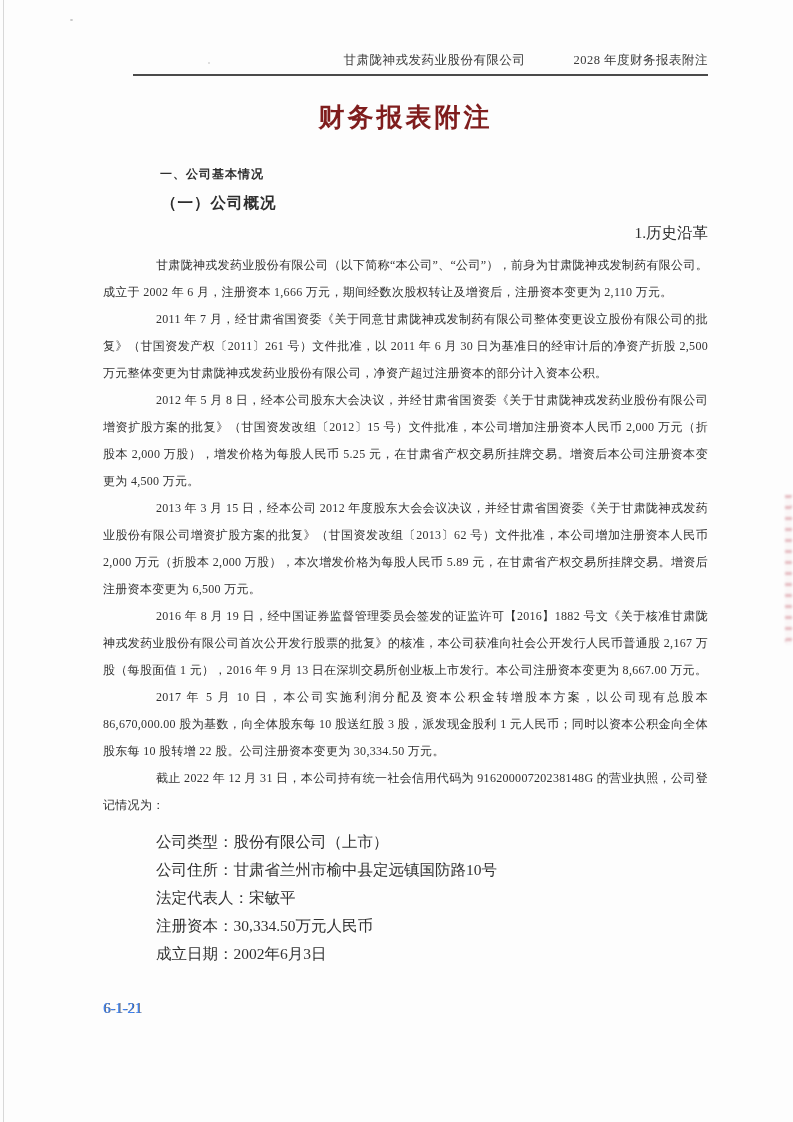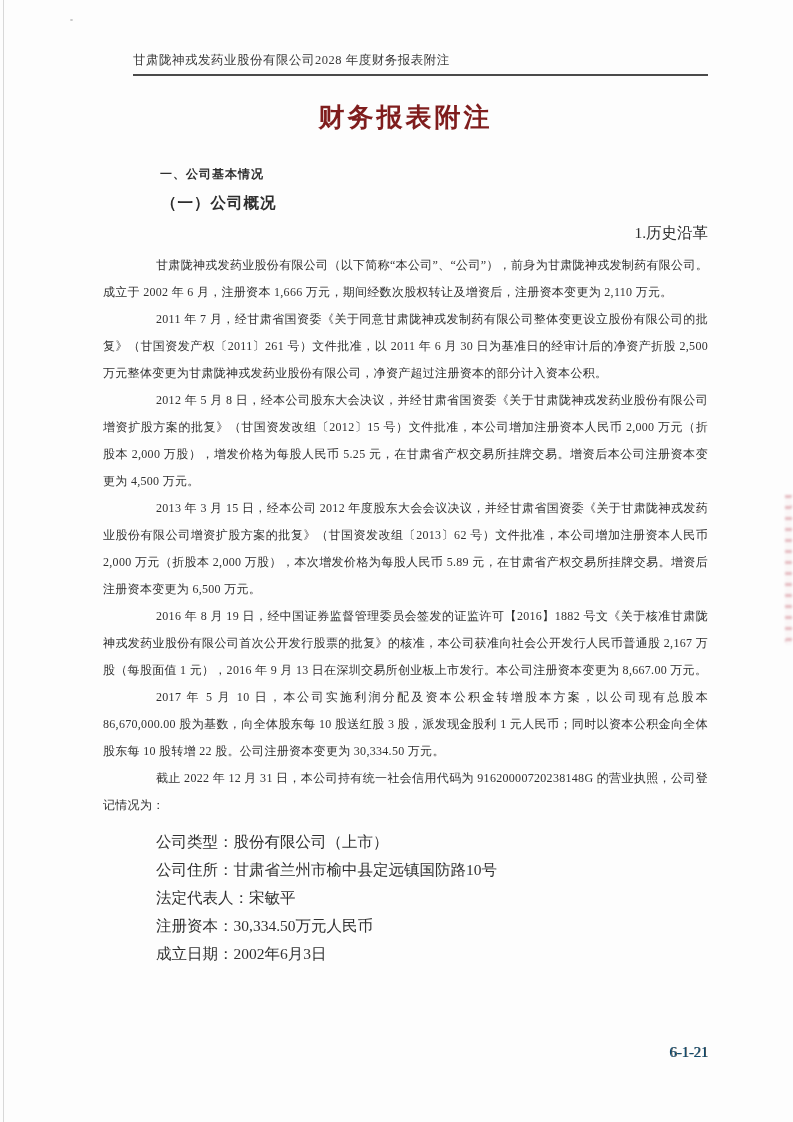--- a/index.html
+++ b/index.html
@@ -54,26 +54,27 @@
     margin-left: 103px;
     width: 605px;
   }
   .pagehead {
     box-sizing: border-box;
     margin-left: 30px;
     width: 575px;
     padding-top: 52px;
     padding-bottom: 5px;
     display: flex;
-    justify-content: flex-start;
+    justify-content: flex-end;
     align-items: flex-end;
     font-size: 12.5px;
     letter-spacing: 0.5px;
     color: #3a3a3a;
     border-bottom: 2px solid #4a4a4a;
+    gap: 48px;
   }
   .doc-title {
     margin: 24px 0 0 0;
     text-align: center;
     font-family: "Liberation Sans", "DejaVu Sans", sans-serif;
     font-weight: bold;
     font-size: 26px;
     letter-spacing: 3px;
     color: #7f1d1d;
   }
@@ -112,26 +113,26 @@
   .para.first { margin-top: 10px; }
   .reg-block { margin-top: 9px; }
   .reg-line {
     margin-left: 53px;
     font-size: 15.5px;
     line-height: 28px;
     color: #303030;
   }
   .page-footer {
     position: absolute;
-    top: 1044px;
+    top: 1000px;
     left: 103px;
     width: 605px;
-    text-align: right;
+    text-align: left;
     font-size: 14.5px;
-    color: #0c4a6e;
+    color: #3b82f6;
     text-shadow: 0.8px 0 0 #555;
   }
 </style>
 </head>
 <body>
 
 <div class="page">
 
   <div class="scan-edge"></div>
   <div class="red-mark"></div>

